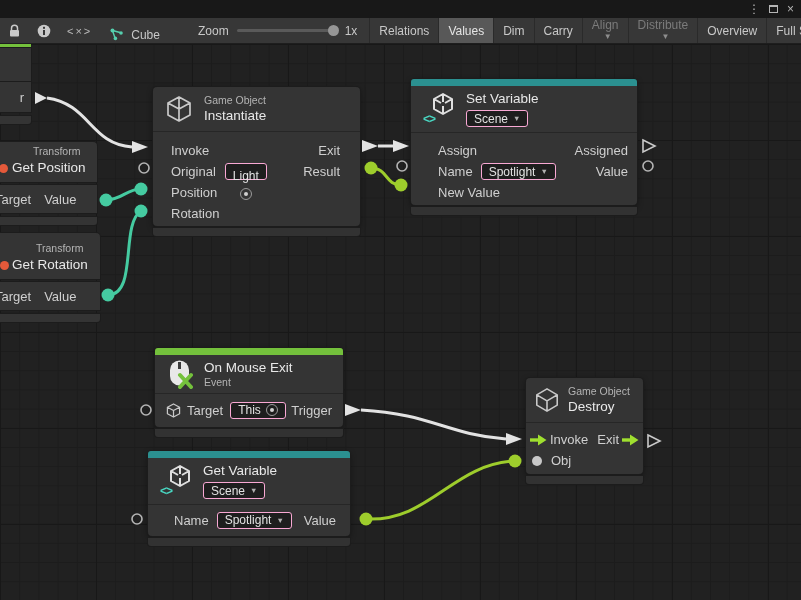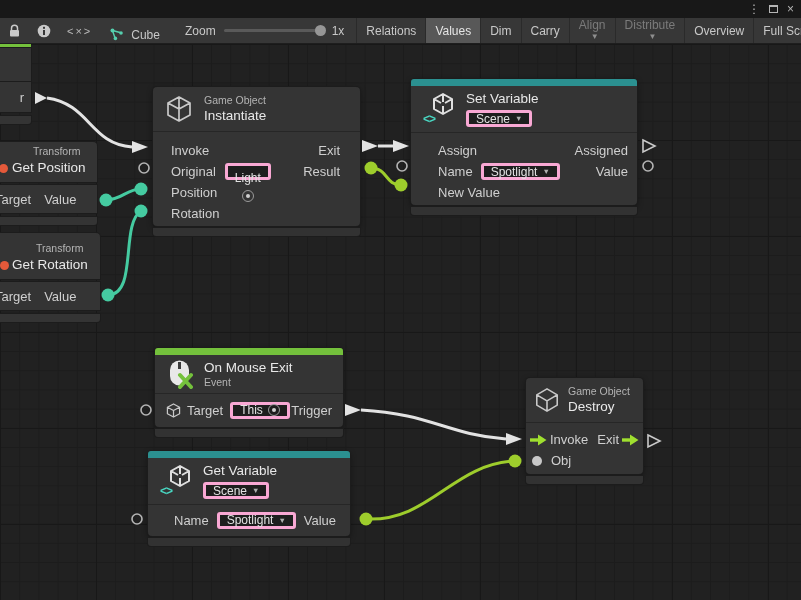--- a/index.html
+++ b/index.html
@@ -14,21 +14,21 @@
   .winbtns .glyph{font-size:12px;line-height:12px;cursor:default;}
   .maxbox{width:9px;height:8px;border:1.4px solid #b5b5b5;border-top-width:2.4px;}
 
   
   .toolbar{height:26px;background:#373737;display:flex;align-items:center;
            border-bottom:1px solid #1e1e1e;color:#c8c8c8;font-size:12px;}
   .tsep{width:1px;align-self:stretch;background:#2a2a2a;}
   .icobtn{display:flex;align-items:center;justify-content:center;height:100%;padding:0 8px;}
   .codeglyph{letter-spacing:2px;color:#bdbdbd;font-size:11px;}
   .crumb{display:flex;align-items:center;gap:7px;padding:0 10px;margin-top:8px;}
-  .zoomwrap{display:flex;align-items:center;gap:8px;margin-left:15px;}
+  .zoomwrap{display:flex;align-items:center;gap:8px;margin-left:28px;}
   .ztrack{position:relative;width:100px;height:3px;background:#5a5a5a;border-radius:2px;}
   .zhandle{position:absolute;right:-2px;top:-4px;width:11px;height:11px;border-radius:50%;background:#969696;}
   .btnrow{display:flex;align-items:stretch;margin-left:8px;height:100%;}
   .tbtn{display:flex;align-items:center;padding:0 9px;white-space:nowrap;border-left:1px solid #2a2a2a;}
   .tbtn.on{background:#585858;color:#e5e5e5;}
   .tbtn.dis{color:#7b7b7b;flex-direction:column;}
   .tbtn .caret{font-size:8px;margin-left:5px;color:#8e8e8e;}
 
   
   #canvas{position:relative;width:801px;height:556px;overflow:hidden;background-color:#212121;
@@ -46,21 +46,21 @@
   .cbar{height:7px;border-radius:3px 3px 0 0;}
   .cbar.teal{background:#2b9090;}
   .cbar.green{background:#74c13c;}
   .nhead{display:flex;align-items:center;gap:11px;padding:7px 13px 7px 12px;}
   .ncat{font-size:10.5px;color:#b4b4b4;line-height:13px;}
   .nname{font-size:13.5px;color:#e8e8e8;line-height:17px;}
   .nbody{border-top:1px solid #262626;padding:8px 0 2px 0;}
   .nfoot{height:8px;background:#323232;margin-top:2px;border-radius:0 0 3px 3px;box-shadow:0 0 0 1px #1c1c1c;}
   .prow{display:flex;align-items:center;height:21px;padding:0 20px 0 18px;font-size:13px;color:#cfcfcf;}
   .pr{margin-left:auto;}
-  .pill{display:inline-flex;align-items:center;gap:5px;background:#1e1e1e;border:3px solid #f9a8d4;
+  .pill{display:inline-flex;align-items:center;gap:5px;background:#1e1e1e;border:1px solid #f9a8d4;
         border-radius:3px;padding:0 7px;height:17px;color:#e2e2e2;font-size:12px;}
   .pill .caret{font-size:7.5px;color:#b0b0b0;}
   .picker{position:relative;width:12px;height:12px;border:1.4px solid #9a9a9a;border-radius:50%;flex:0 0 auto;}
   .picker::after{content:"";position:absolute;inset:3px;border-radius:50%;background:#cfcfcf;}
   .vardd{margin-top:3px;}
   .uicon{position:relative;width:32px;height:32px;flex:0 0 auto;}
   .uicon .lt{position:absolute;left:0;bottom:-1px;color:#49d8c3;font-size:12px;font-weight:bold;letter-spacing:-1px;}
   .odot{width:9px;height:9px;border-radius:50%;background:#e4593a;display:inline-block;}
   .gdot{width:10px;height:10px;border-radius:50%;background:#c8c8c8;display:inline-block;}
   .abs{position:absolute;}

